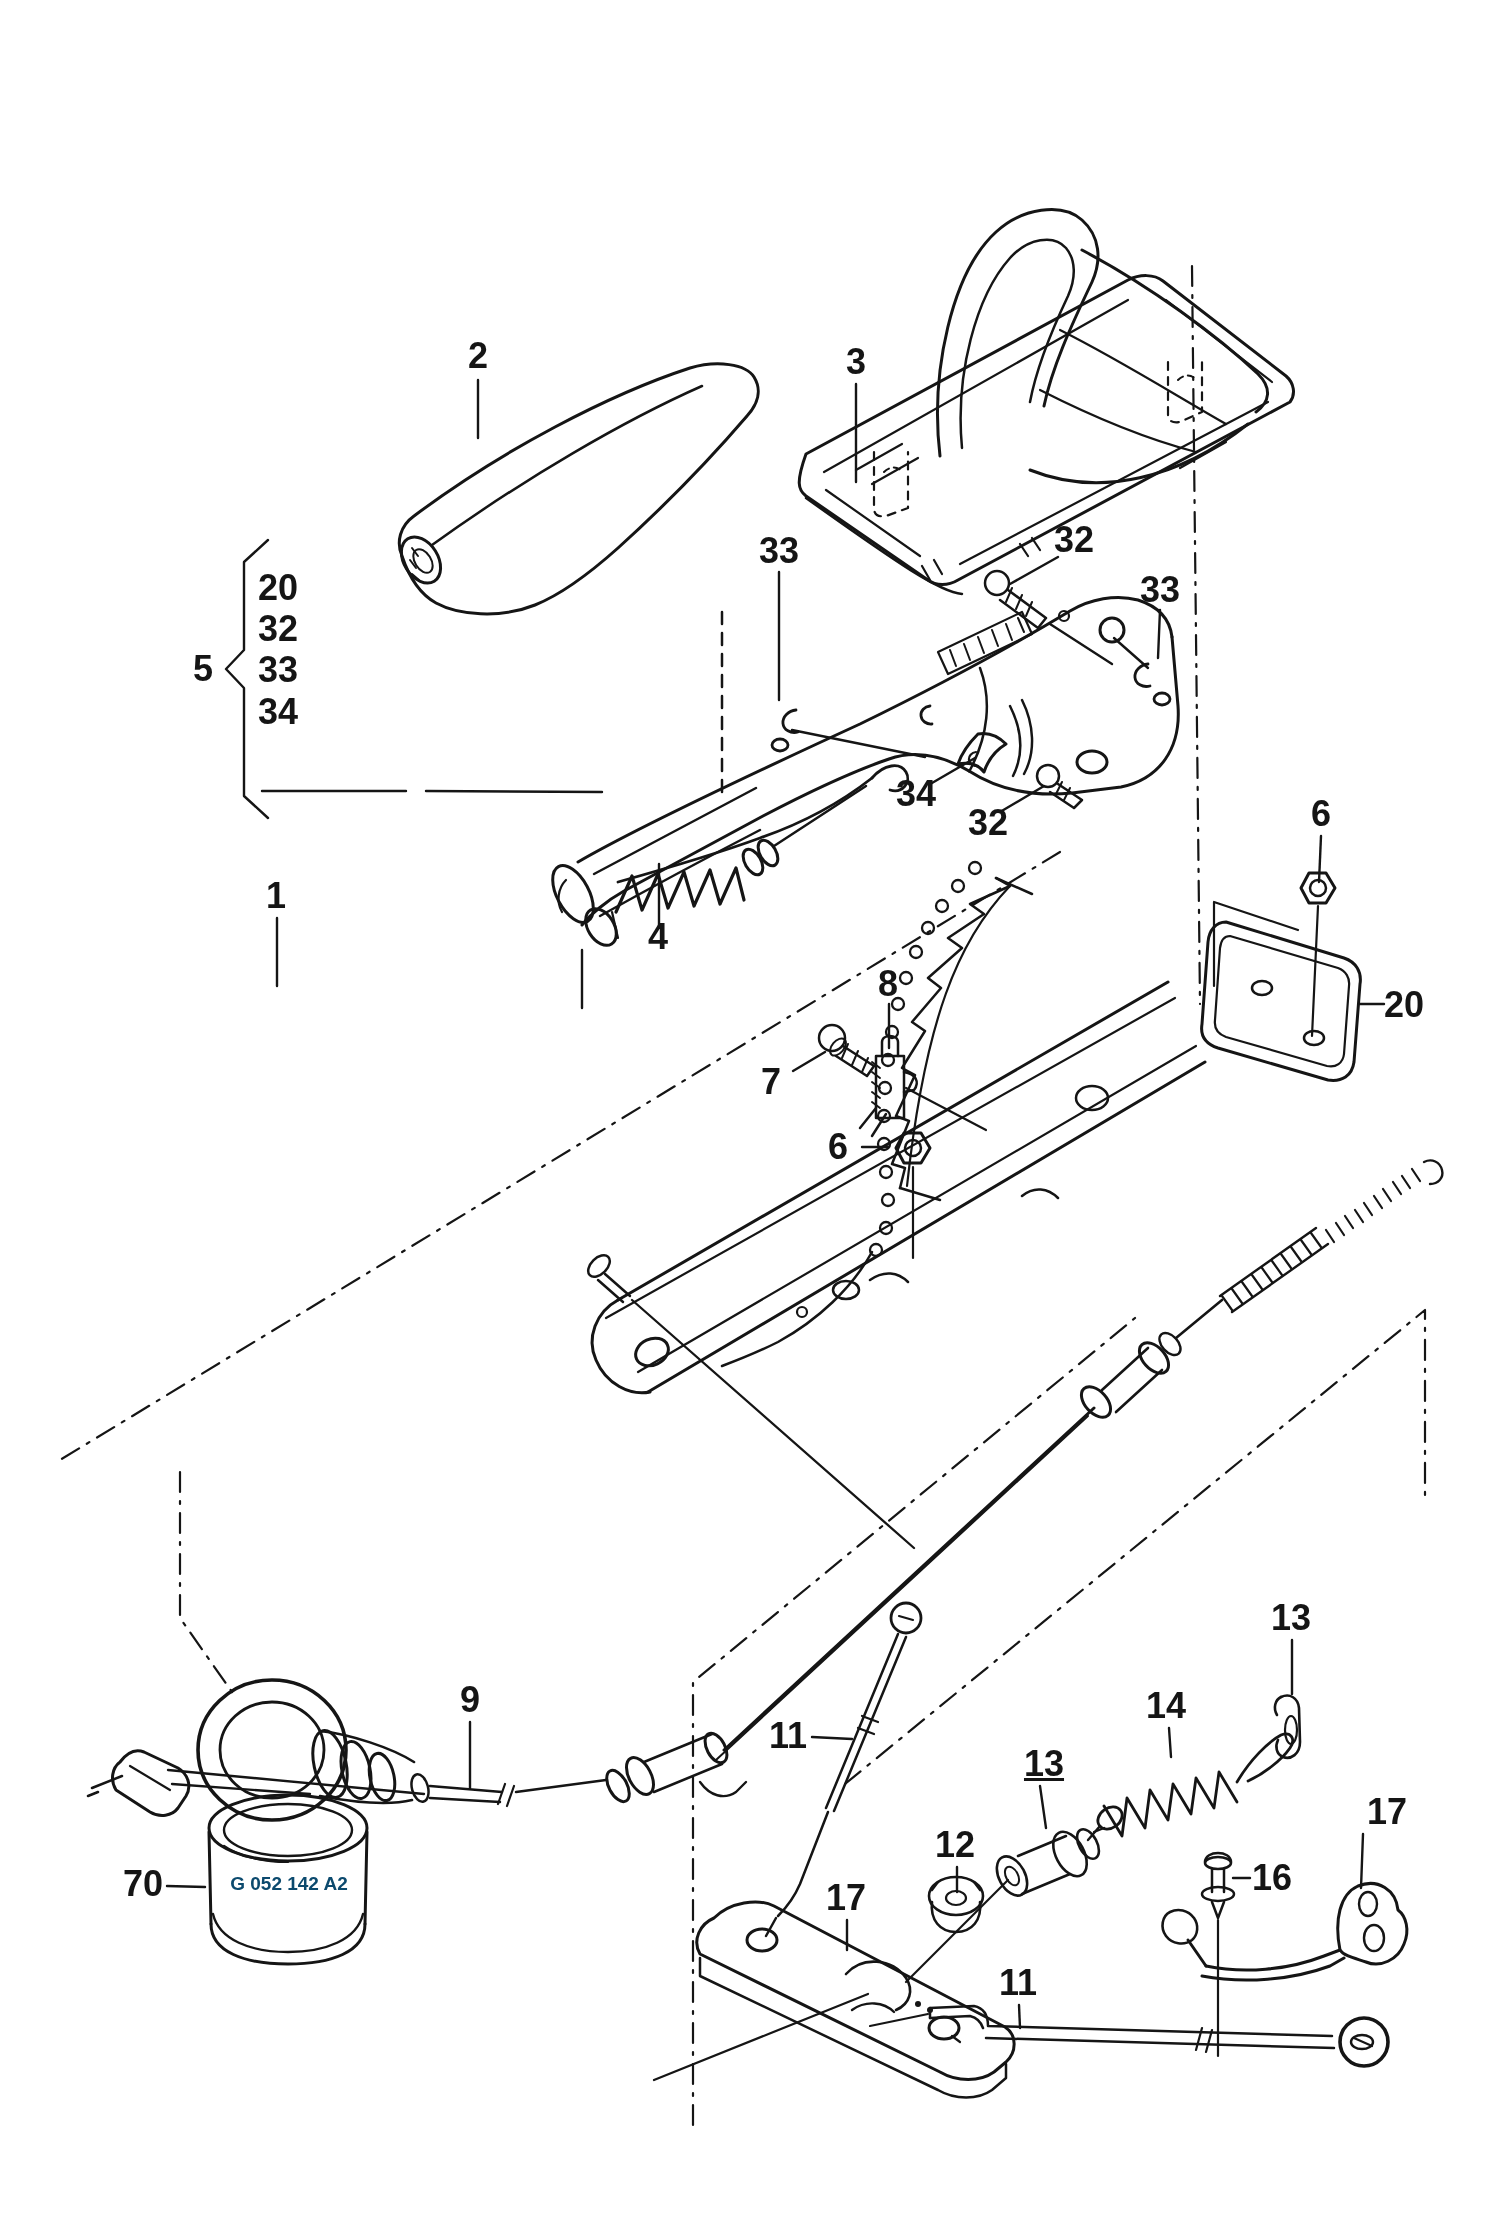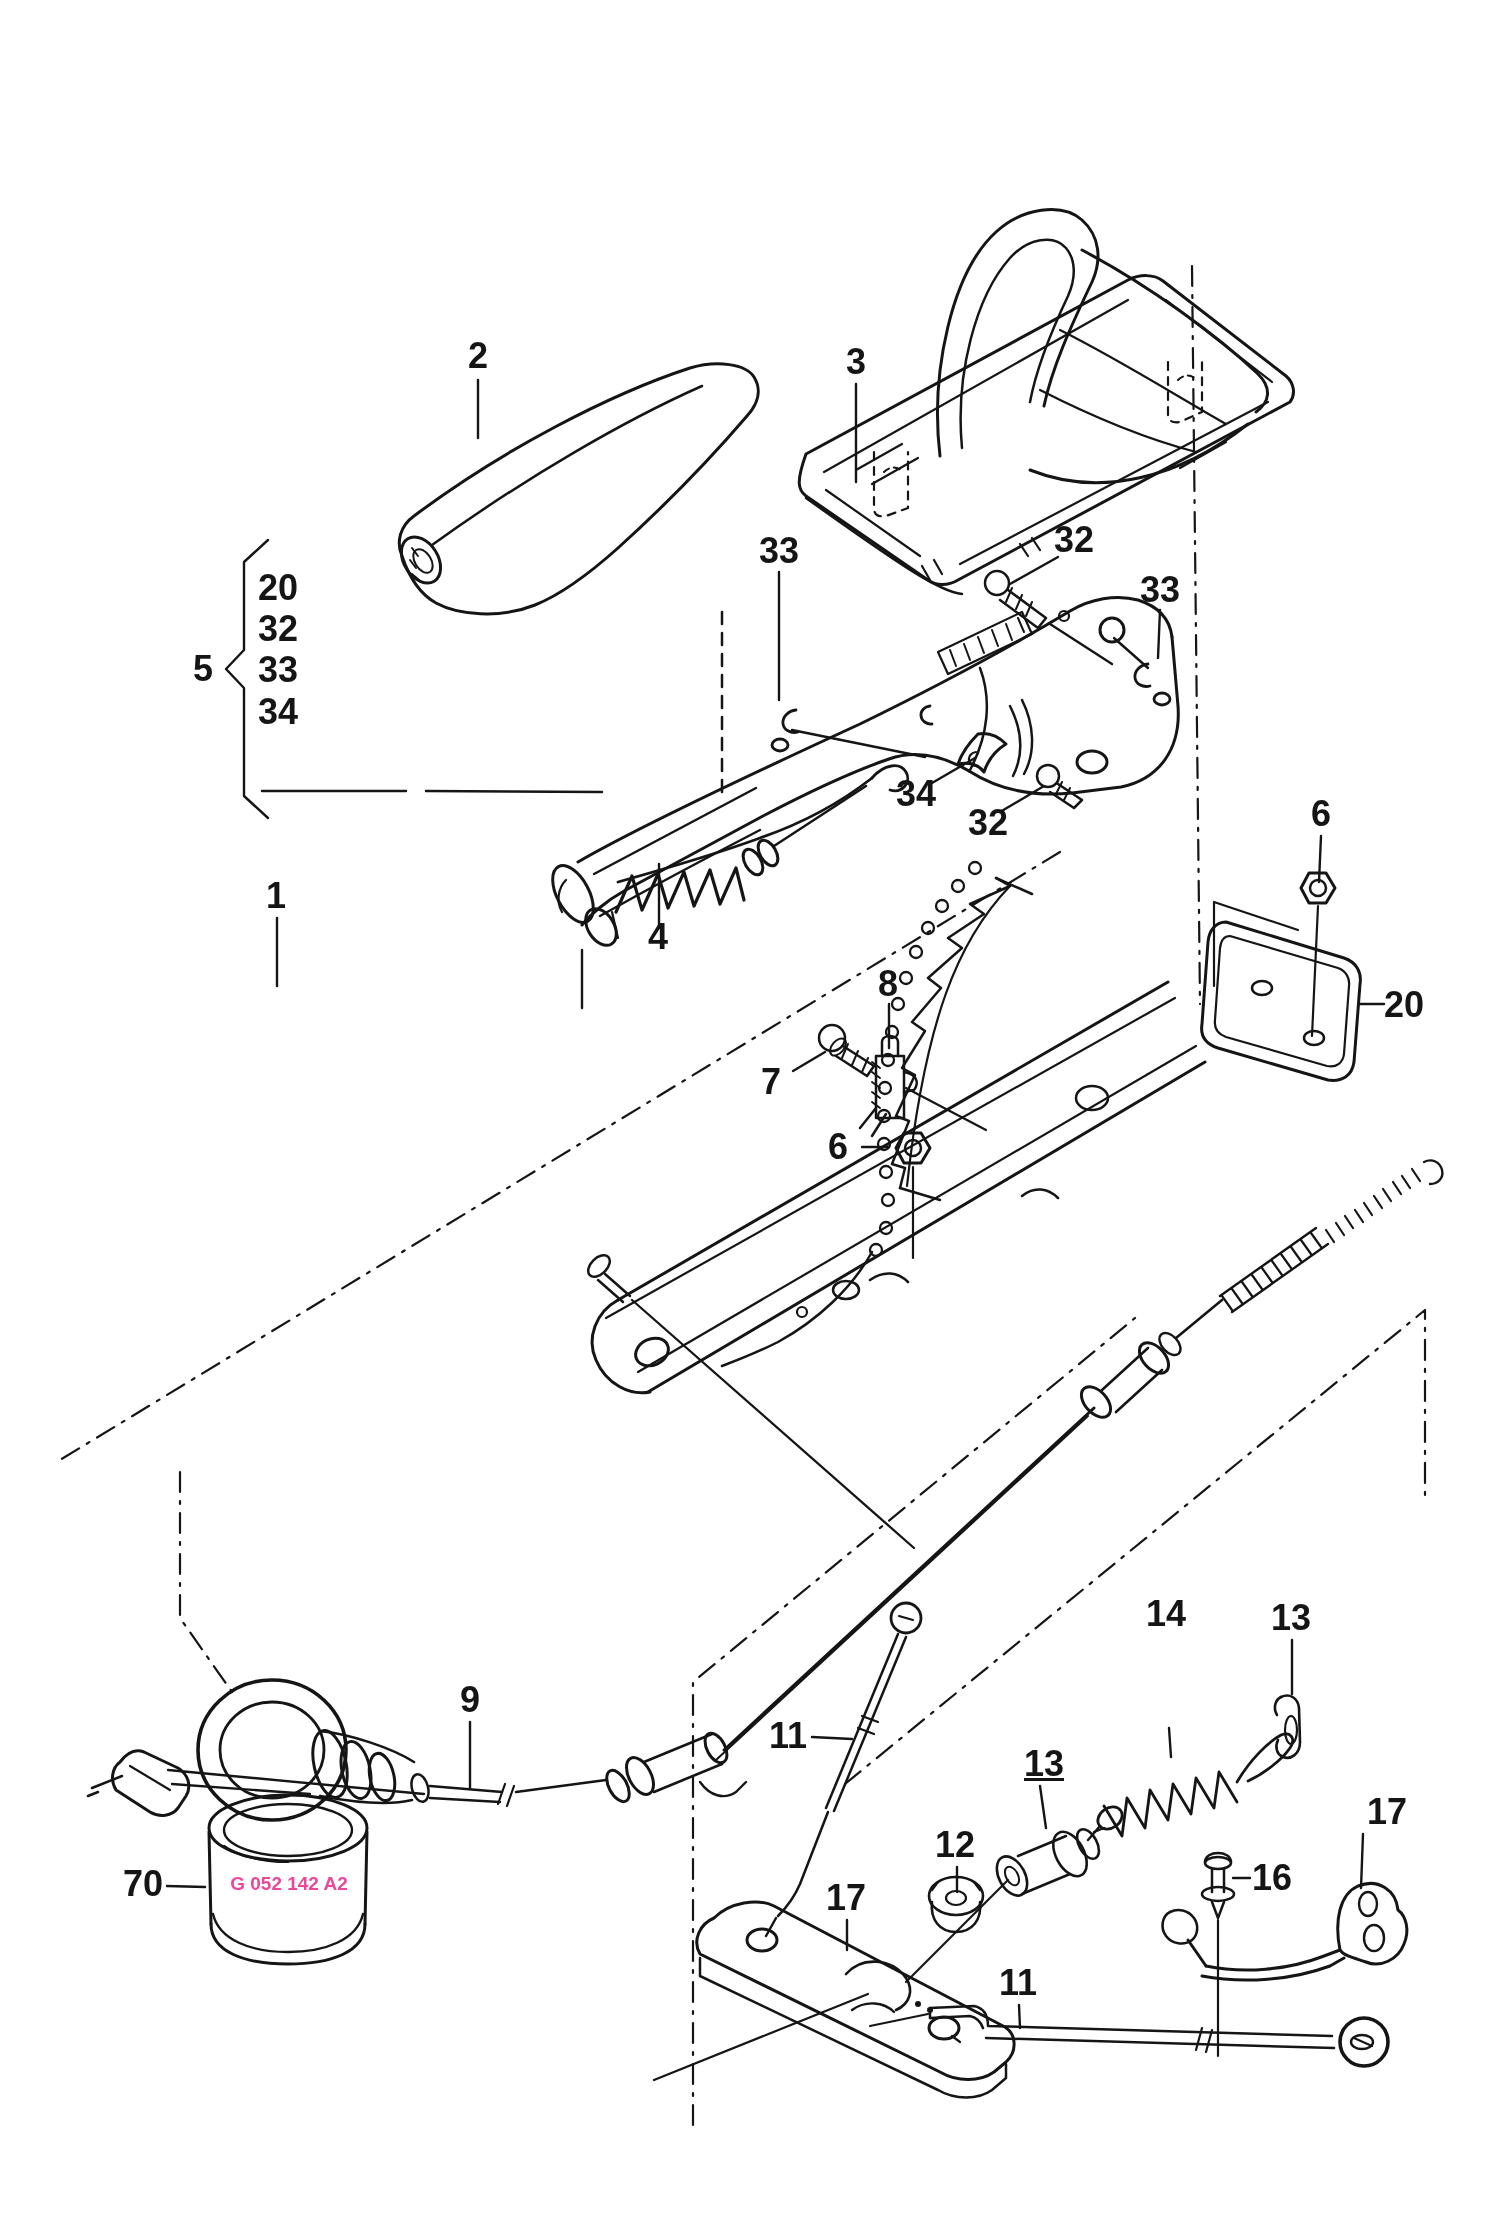--- a/index.html
+++ b/index.html
@@ -3,21 +3,21 @@
 <meta charset="utf-8">
 <style>
   html,body{margin:0;padding:0;background:#fff;}
   #canvas{position:relative;background:#ffffff;overflow:hidden;
           font-family:"Liberation Sans",sans-serif;}
   #diagram-svg{position:absolute;left:0;top:0;}
   .part-label{position:absolute;transform:translate(-50%,-50%);
       font:700 36px/1 "Liberation Sans",sans-serif;color:#151515;
       white-space:nowrap;user-select:none;}
   #can-code{position:absolute;transform:translate(-50%,-50%);
-      font:700 19px/1 "Liberation Sans",sans-serif;color:#ec4899;
+      font:700 19px/1 "Liberation Sans",sans-serif;color:#0c4a6e;
       white-space:nowrap;}
 </style>
 </head>
 <body>
 
 <div id="canvas" style="width: 1500px; height: 2220px;">
 
 <svg id="diagram-svg" width="1500" height="2220" viewBox="0 0 1500 2220" fill="none" stroke="#151515" stroke-width="3" st="" stroke-linecap="round" stroke-linejoin="round">
 
   <g stroke-width="2.2" stroke-dasharray="20 9 3 9">
@@ -351,21 +351,21 @@
       <div class="part-label" style="left: 276px; top: 896px;">1</div>
       <div class="part-label" style="left: 658px; top: 937px;">4</div>
       <div class="part-label" style="left: 888px; top: 984px;">8</div>
       <div class="part-label" style="left: 771px; top: 1082px;">7</div>
       <div class="part-label" style="left: 838px; top: 1147px;">6</div>
       <div class="part-label" style="left: 1321px; top: 814px;">6</div>
       <div class="part-label" style="left: 1404px; top: 1005px;">20</div>
       <div class="part-label" style="left: 470px; top: 1700px;">9</div>
       <div class="part-label" style="left: 788px; top: 1736px;">11</div>
       <div class="part-label" style="left: 1291px; top: 1618px;">13</div>
-      <div class="part-label" style="left: 1166px; top: 1614px;">14</div>
+      <div class="part-label" style="left: 1166px; top: 1706px;">14</div>
       <div class="part-label" style="left: 1044px; top: 1764px; text-decoration: underline;">13</div>
       <div class="part-label" style="left: 955px; top: 1845px;">12</div>
       <div class="part-label" style="left: 846px; top: 1898px;">17</div>
       <div class="part-label" style="left: 1272px; top: 1878px; text-align: right;">16</div>
       <div class="part-label" style="left: 1362px; top: 1812px; margin-left: 25px;">17</div>
       <div class="part-label" style="left: 1018px; top: 1983px;">11</div>
       <div class="part-label" style="left: 143px; top: 1884px;">70</div>
     </div>
 
 <div id="can-code" style="left: 289px; top: 1883px;">G 052 142 A2</div>

